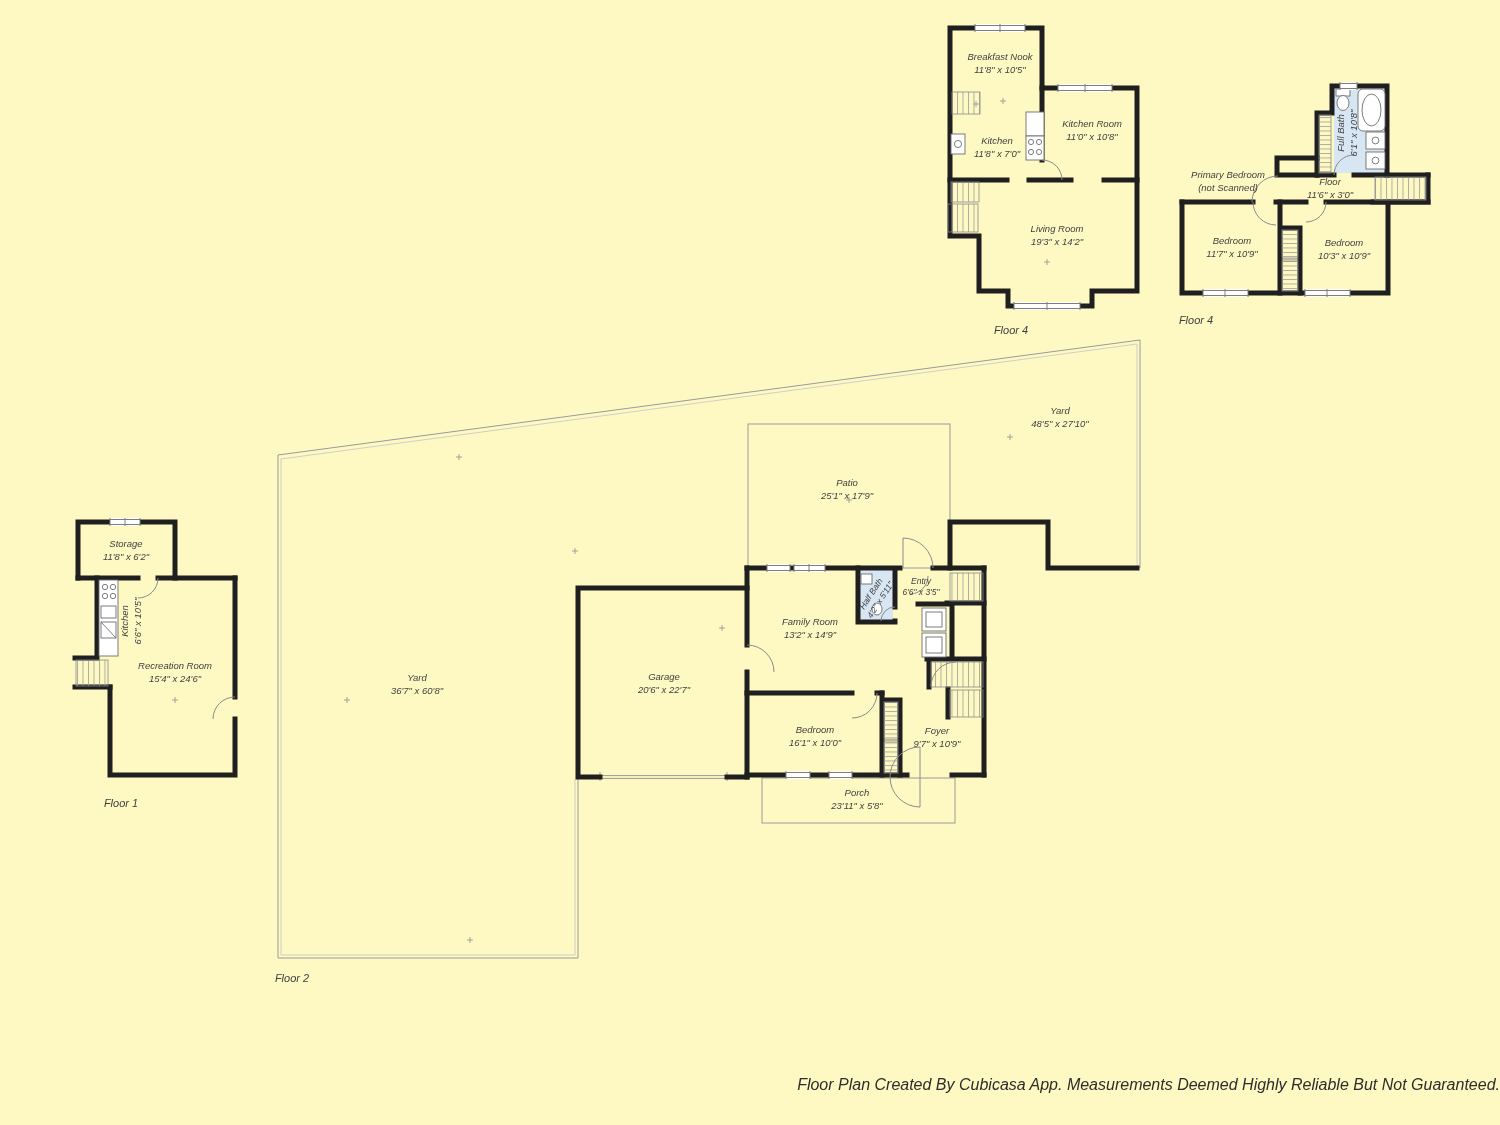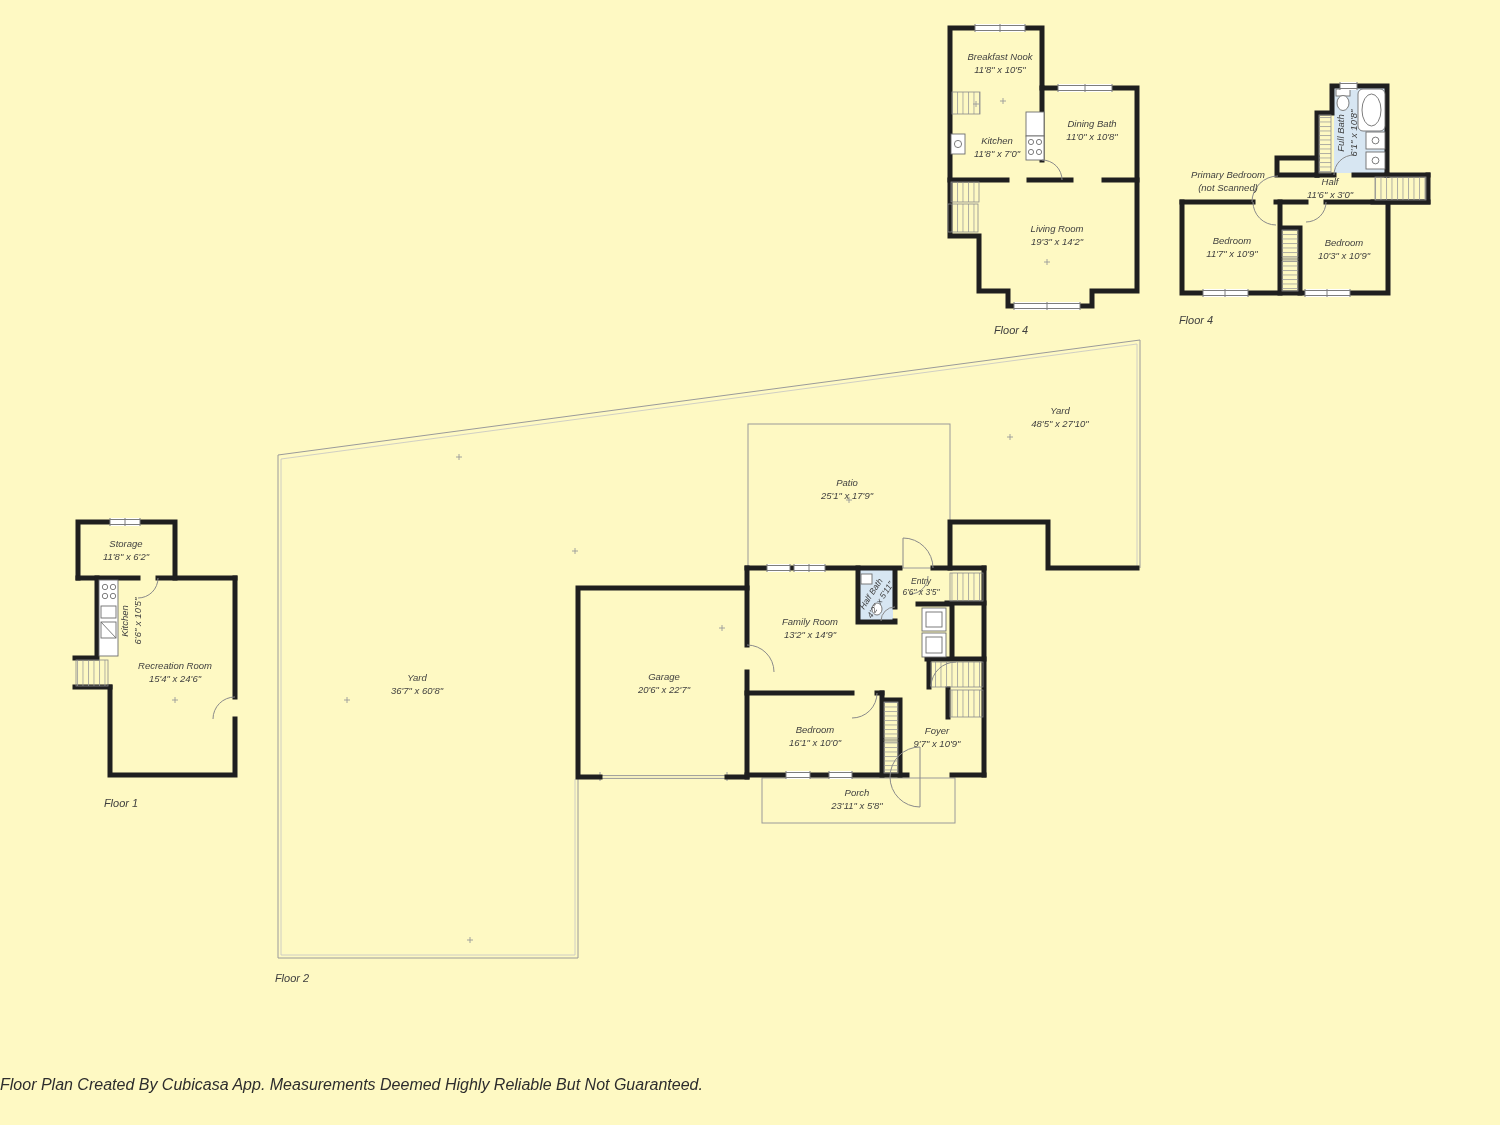--- a/index.html
+++ b/index.html
@@ -19,21 +19,21 @@
   .bathfill{fill:#d7e6f2;stroke:none;}
 
   .room-label{position:absolute;transform:translate(-50%,-50%);text-align:center;
               color:#3f3f3f;white-space:nowrap;line-height:1.4;font-size:9.5px;}
   .room-label span{display:block;}
   .room-label.sm{font-size:8.5px;line-height:1.3;}
   .room-label.rot90{transform:translate(-50%,-50%) rotate(-90deg);}
   .room-label.rot57{transform:translate(-50%,-50%) rotate(-57deg);}
   .floor-label{position:absolute;transform:translate(-50%,-50%);color:#3f3f3f;
                font-size:11px;white-space:nowrap;}
-  #caption{position:absolute;left:0;right:0;top:1076px;text-align:left;
+  #caption{position:absolute;left:0;right:0;top:1076px;text-align:right;
            font-size:16px;color:#2d2d2d;}
 </style>
 </head>
 <body>
 
 <div id="page">
 
 <svg id="plan-svg" width="1500" height="1125" viewBox="0 0 1500 1125">
   <defs>
     <pattern id="vhatch" width="5.5" height="8" patternUnits="userSpaceOnUse">
@@ -224,39 +224,39 @@
 
   <div class="room-label" style="left:1000px;top:63px">
     <span>Breakfast Nook</span>
     <span>11'8" x 10'5"</span>
   </div>
   <div class="room-label" style="left:997px;top:147px">
     <span>Kitchen</span>
     <span>11'8" x 7'0"</span>
   </div>
   <div class="room-label" style="left:1092px;top:130px">
-    <span>Dining Bath</span>
+    <span>Kitchen Room</span>
     <span>11'0" x 10'8"</span>
   </div>
   <div class="room-label" style="left:1057px;top:235px">
     <span>Living Room</span>
     <span>19'3" x 14'2"</span>
   </div>
   <div class="floor-label" style="left:1011px;top:330px">Floor 4</div>
 
   <div class="room-label rot90" style="left:1347px;top:133px">
     <span>Full Bath</span>
     <span>6'1" x 10'8"</span>
   </div>
   <div class="room-label" style="left:1228px;top:181px">
     <span>Primary Bedroom</span>
     <span>(not Scanned)</span>
   </div>
   <div class="room-label" style="left:1330px;top:188px">
-    <span>Half</span>
+    <span>Floor</span>
     <span>11'6" x 3'0"</span>
   </div>
   <div class="room-label" style="left:1232px;top:247px">
     <span>Bedroom</span>
     <span>11'7" x 10'9"</span>
   </div>
   <div class="room-label" style="left:1344px;top:249px">
     <span>Bedroom</span>
     <span>10'3" x 10'9"</span>
   </div>

